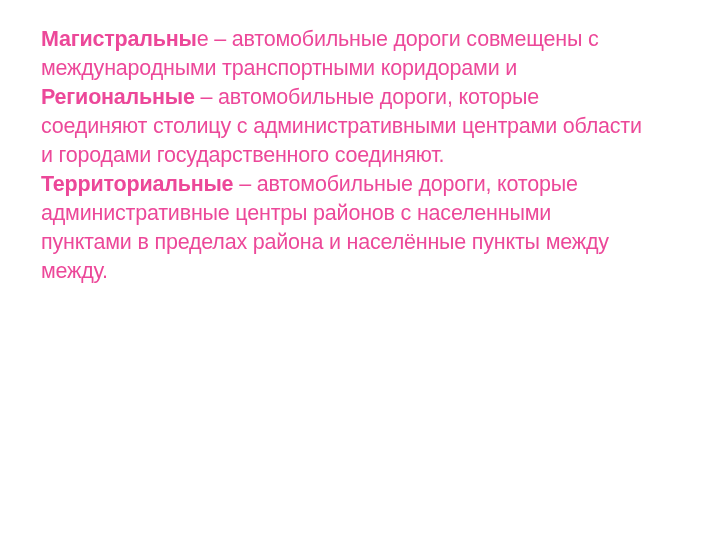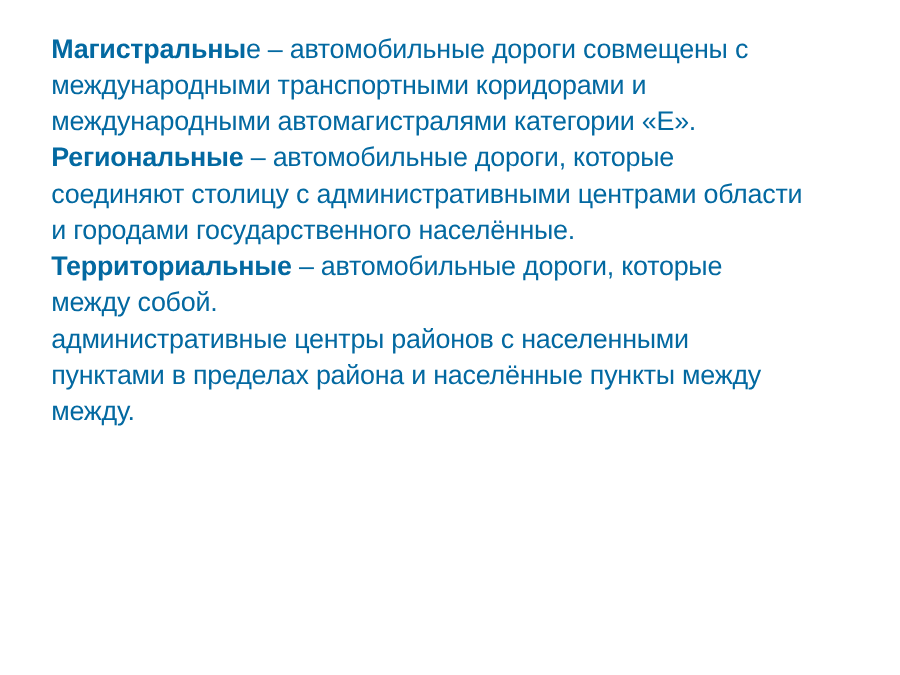--- a/index.html
+++ b/index.html
@@ -13,42 +13,40 @@
     height: 540px;
     background: #ffffff;
     overflow: hidden;
     font-family: "Liberation Sans", "DejaVu Sans", sans-serif;
   }
   .text-block {
     position: absolute;
     left: 41px;
     top: 25px;
     width: 648px;
-    color: #0369a1;
+    color: #ec4899;
     font-size: 21.5px;
     line-height: 29px;
     letter-spacing: -0.2px;
   }
   .line {
     white-space: nowrap;
   }
   .term {
     font-weight: 700;
   }
 </style>
 </head>
 <body>
 
 <div class="slide">
   <div class="text-block">
     <div class="line"><span class="term">Магистральны</span><span>е – автомобильные дороги совмещены с</span></div>
     <div class="line"><span>международными транспортными коридорами и</span></div>
-    <div class="line"><span>международными автомагистралями категории «Е».</span></div>
     <div class="line"><span class="term">Региональные</span><span> – автомобильные дороги, которые</span></div>
     <div class="line"><span>соединяют столицу с административными центрами области</span></div>
-    <div class="line"><span>и городами государственного населённые.</span></div>
+    <div class="line"><span>и городами государственного соединяют.</span></div>
     <div class="line"><span class="term">Территориальные</span><span> – автомобильные дороги, которые</span></div>
-    <div class="line"><span>между собой.</span></div>
     <div class="line"><span>административные центры районов с населенными</span></div>
     <div class="line"><span>пунктами в пределах района и населённые пункты между</span></div>
     <div class="line"><span>между.</span></div>
   </div>
 </div>
 
 </body></html>

